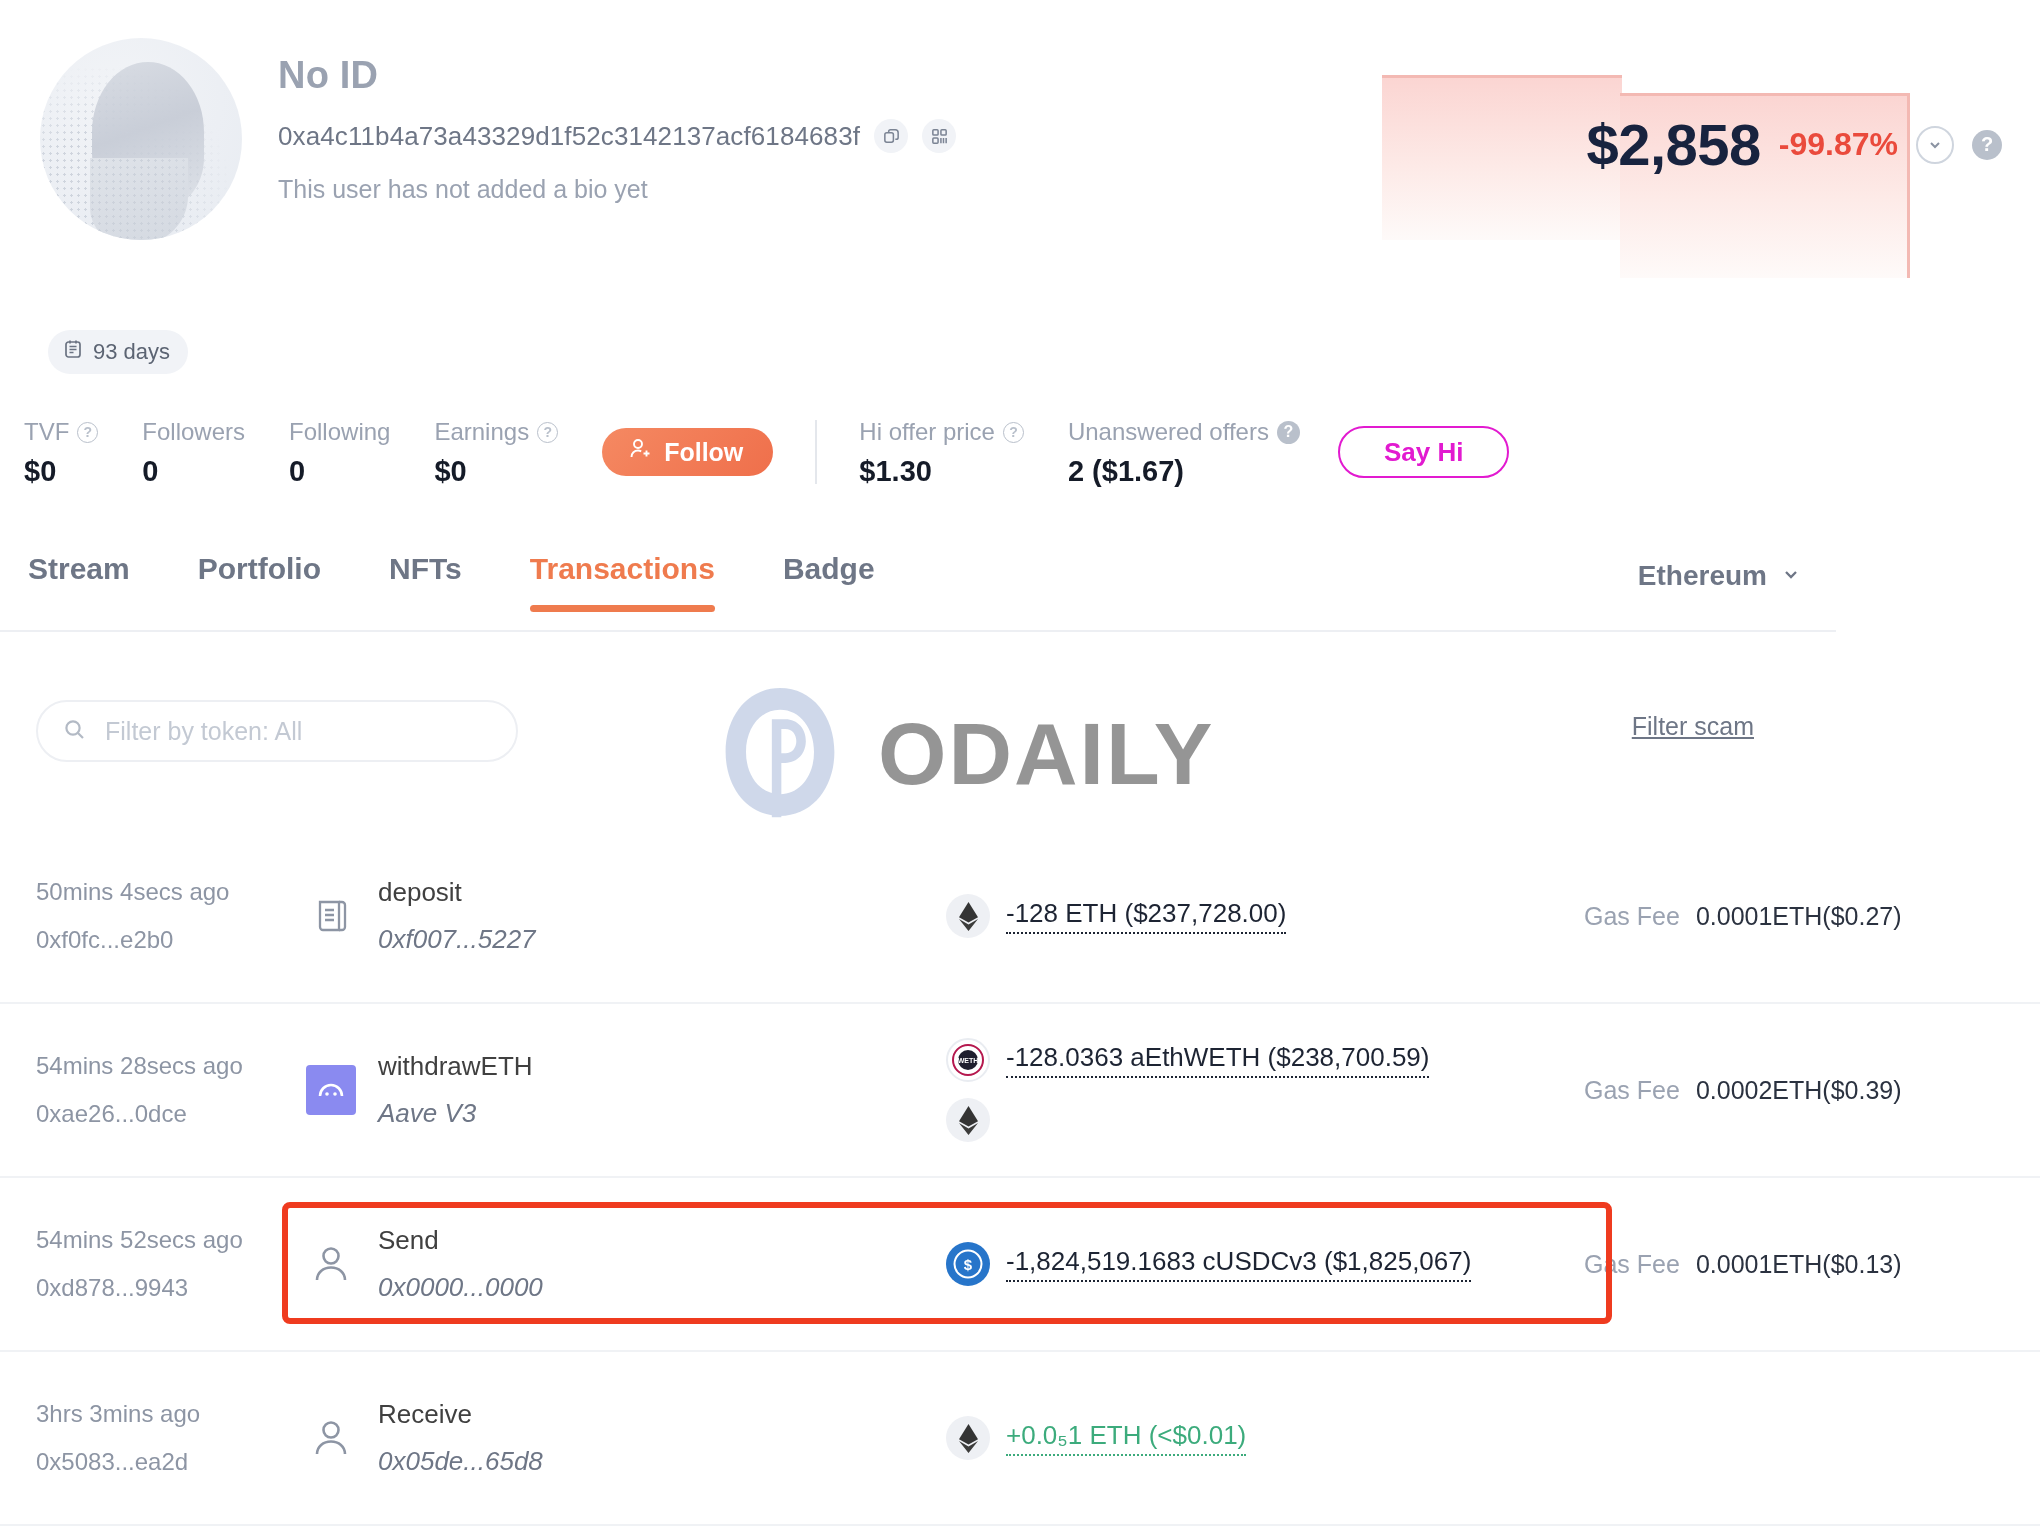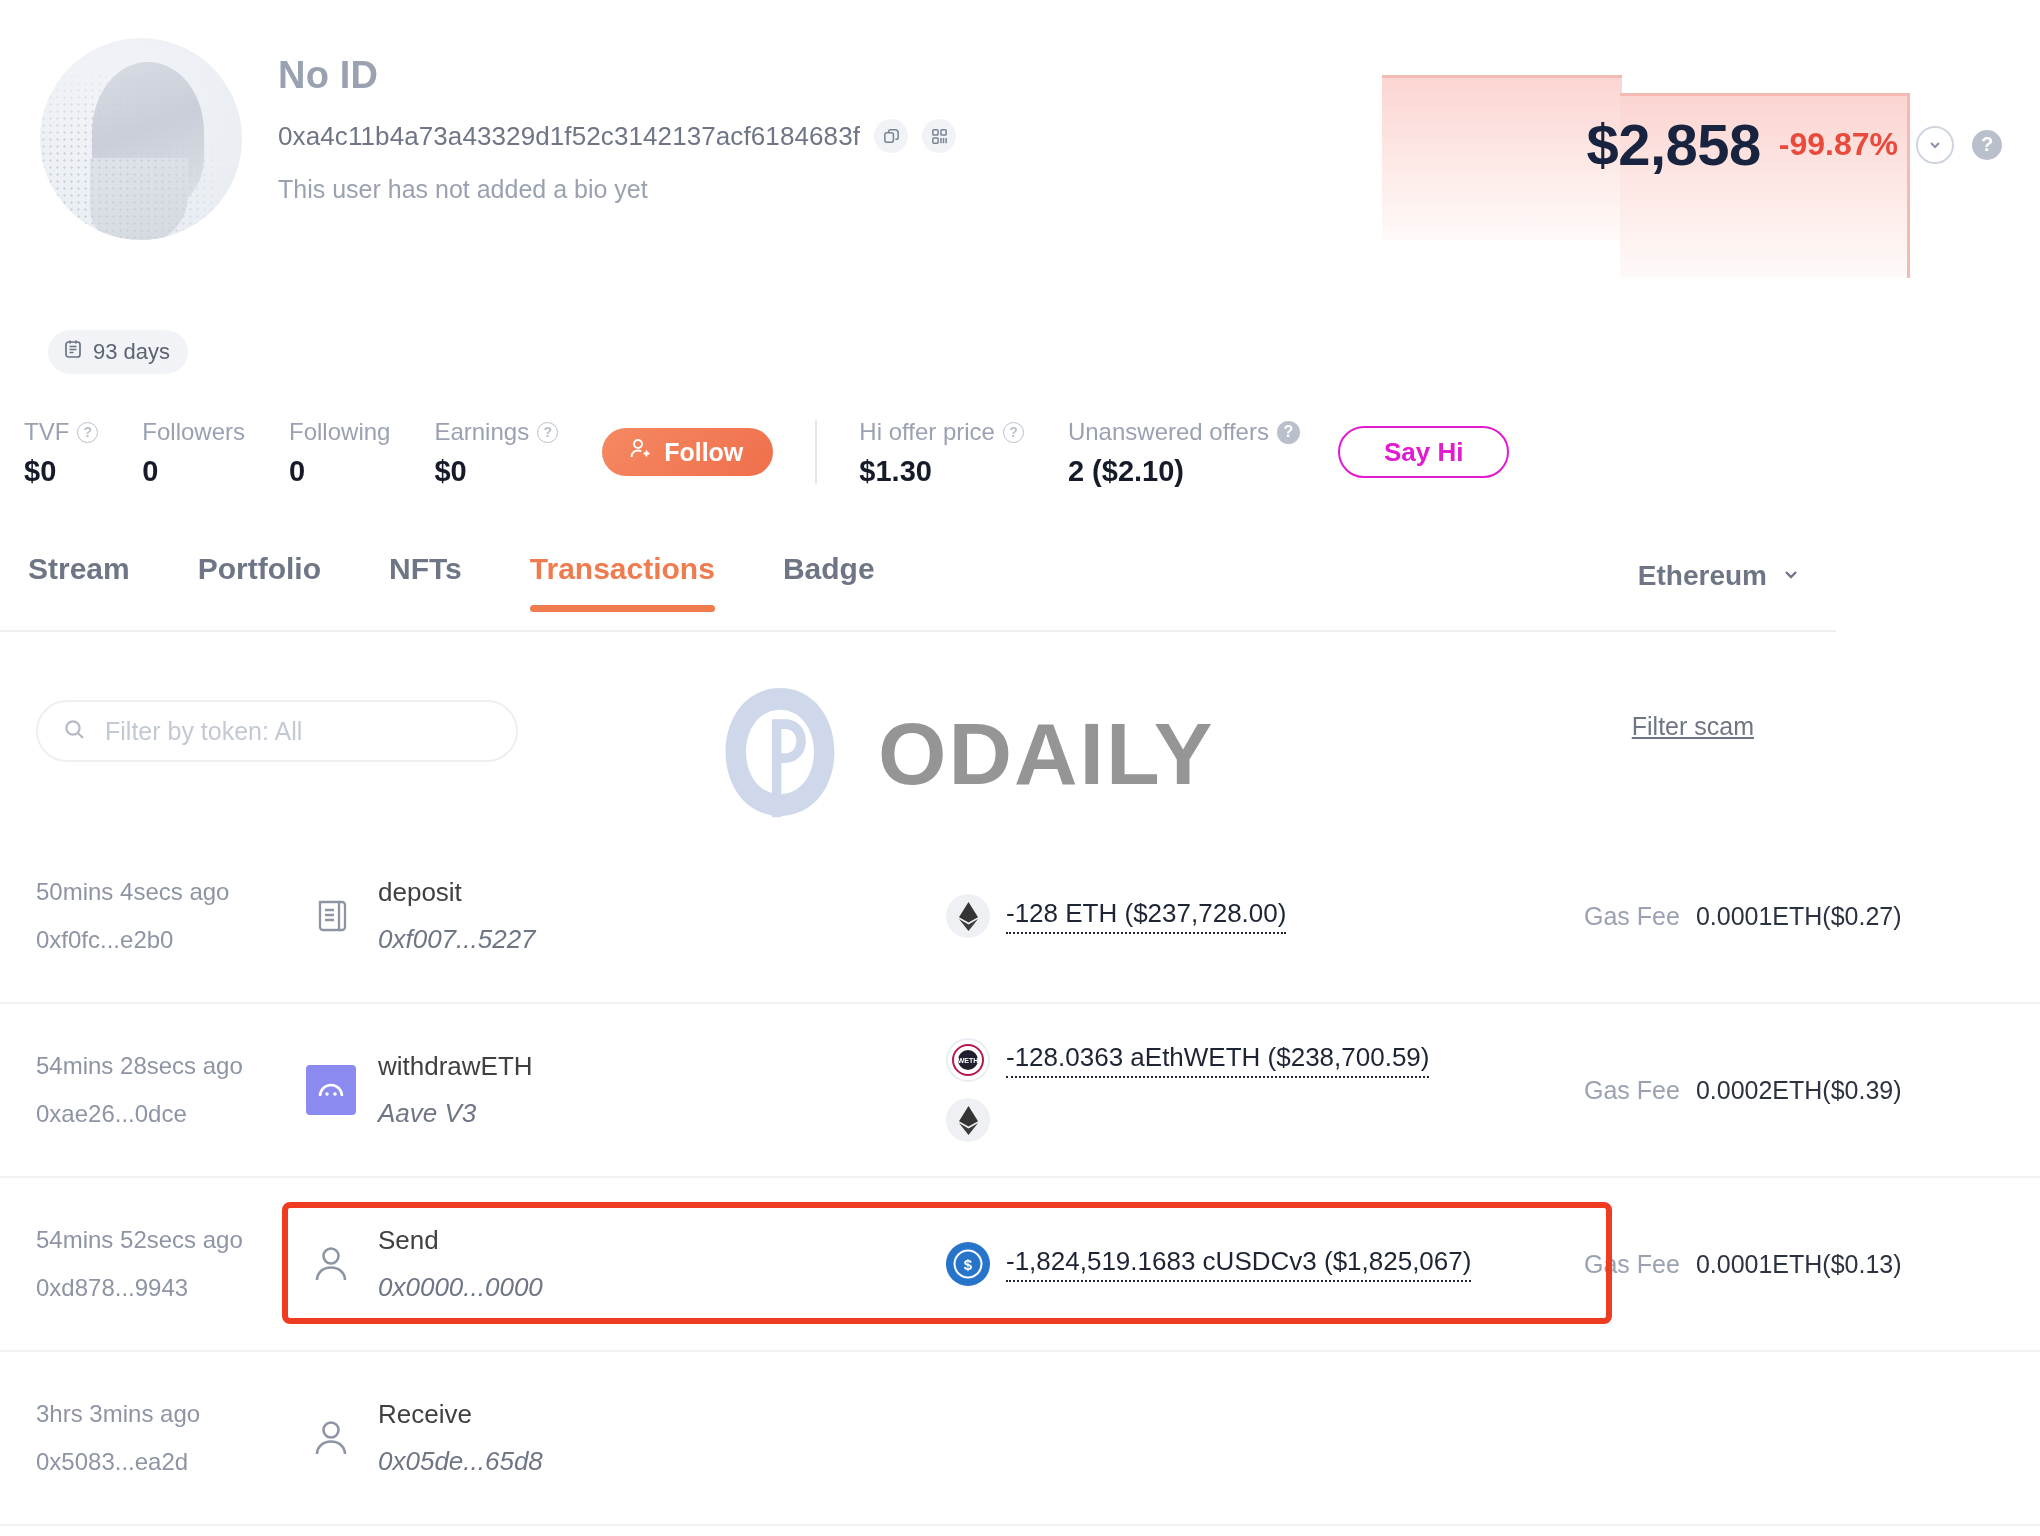--- a/index.html
+++ b/index.html
@@ -313,21 +313,21 @@
         <span>Hi offer price</span>
         <span class="q-outline">?</span>
       </div>
       <div class="val">$1.30</div>
     </div>
     <div class="stat" style="margin-right:38px">
       <div class="lbl">
         <span>Unanswered offers</span>
         <span class="q-filled">?</span>
       </div>
-      <div class="val">2 ($2.10)</div>
+      <div class="val">2 ($1.67)</div>
     </div>
 
     <button class="sayhi-btn">Say Hi</button>
   </div>
 
   <div class="tabbar">
     <div class="tab">Stream</div>
     <div class="tab">Portfolio</div>
     <div class="tab">NFTs</div>
     <div class="tab active">Transactions</div>
@@ -494,20 +494,31 @@
           <svg width="46" height="46" viewBox="0 0 46 46" fill="none" stroke="#8d95a4" stroke-width="2.6">
             <circle cx="23" cy="15" r="7.5"></circle>
             <path d="M9 39c0-7.5 6.3-12.5 14-12.5S37 31.5 37 39"></path>
           </svg>
         </span>
         <div class="act-txt">
           <div class="a1">Receive</div>
           <div class="a2">0x05de...65d8</div>
         </div>
       </div>
+      <div class="col-amount">
+        <div class="amt-line">
+          <span class="tok tok-eth">
+            <svg width="19" height="29" viewBox="0 0 19 29">
+              <path d="M9.5 0L0 15.2 9.5 20.6 19 15.2z" fill="#343434"></path>
+              <path d="M9.5 22.4L0 17l9.5 12L19 17z" fill="#3c3c3b"></path>
+            </svg>
+          </span>
+          <span class="amt-txt pos">+0.0₅1 ETH (&lt;$0.01)</span>
+        </div>
+      </div>
       <div class="col-gas">
         <span class="gas-lbl"></span>
         <span class="gas-val"></span>
       </div>
     </div>
 
   </div>
 </div>
 
 </body></html>

